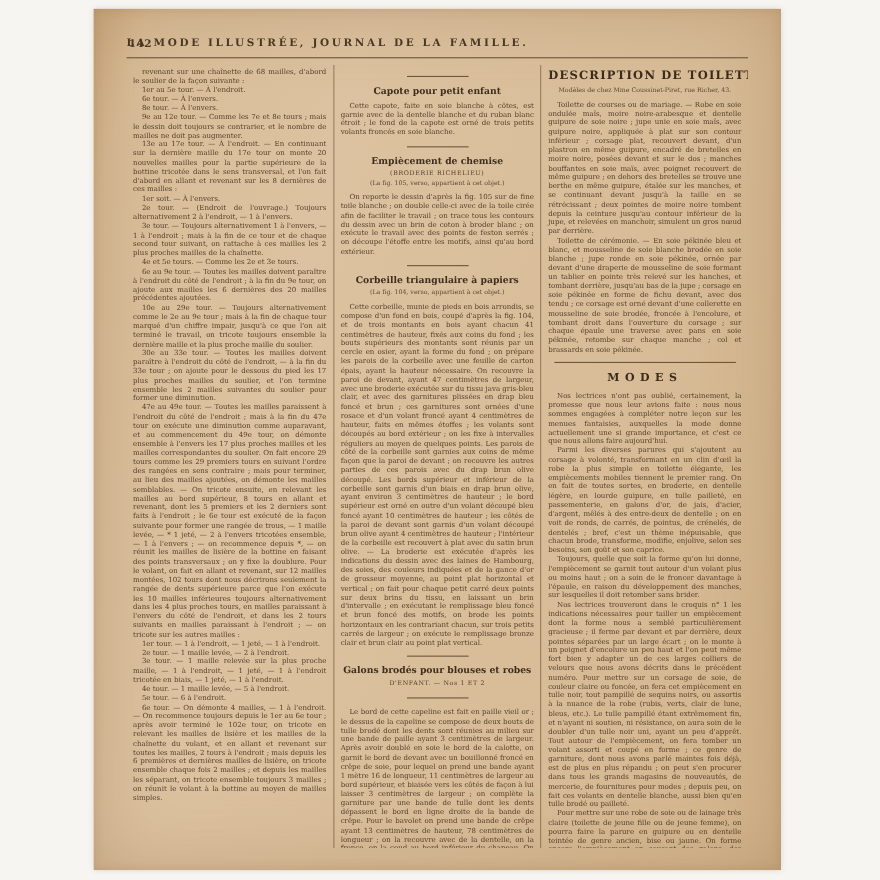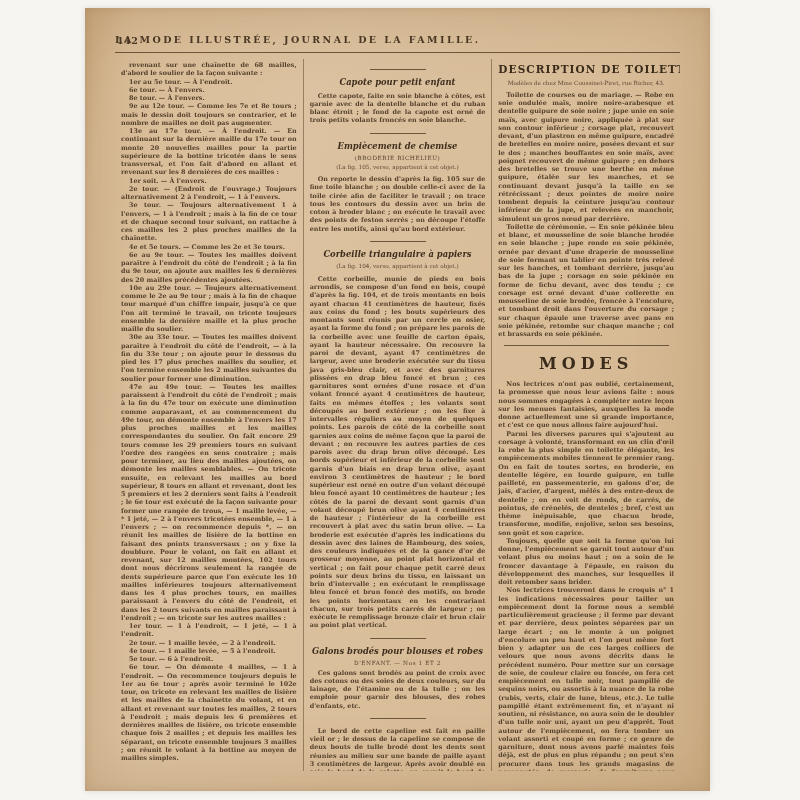--- a/index.html
+++ b/index.html
@@ -30,26 +30,26 @@
   .journal-title{
     display:block;text-align:left;
     font-size:9.5px;font-weight:bold;color:#4a3723;letter-spacing:2.4px;
     white-space:nowrap;
   }
   .header-rule{border-top:1px solid #6d5539;margin:3px 0 6px 0;}
   .columns{display:flex;height:712px;overflow:hidden;}
   .col{flex:1;padding:2px 6px 0 6px;overflow:hidden;
     font-size:6.4px;line-height:1.29;text-align:justify;color:#55402c;}
   .colsep{width:1px;background:rgba(95,72,45,.55);}
-  .blk-p{text-indent:8px;margin:0;font-weight:bold;}
+  .blk-p{text-indent:8px;margin:0;}
   .blk-h{text-align:center;font-weight:bold;font-size:8.4px;line-height:1.15;
-    margin:8px 0 4px;color:#3e2e1d;text-indent:0;font-style:italic;}
+    margin:8px 0 4px;color:#3e2e1d;text-indent:0;}
   .blk-bigh{text-align:center;font-weight:bold;font-size:10.5px;letter-spacing:1.1px;
     margin:2px 0 3px;color:#3a2b1a;text-indent:0;white-space:nowrap;}
-  .blk-modes{text-align:center;font-weight:bold;font-size:16px;letter-spacing:5px;
+  .blk-modes{text-align:center;font-weight:bold;font-size:10px;letter-spacing:5px;
     margin:8px 0 5px;color:#3a2b1a;text-indent:0;}
   .blk-sub{text-align:center;font-size:5.7px;letter-spacing:.6px;margin:1px 0;text-indent:0;}
   .blk-cap{text-align:center;font-size:5.7px;margin:1px 0 4px;text-indent:0;color:#5d4833;}
   .blk-rule{width:56px;border-top:1px solid #6d573c;margin:8px auto;}
   .blk-lrule{width:94%;border-top:1px solid #6d573c;margin:7px auto 5px auto;}
 </style>
 </head>
 <body>
 
 <div class="canvas">
@@ -70,20 +70,21 @@
           <div class="blk-p">1er soit. — À l'envers.</div>
           <div class="blk-p">2e tour. — (Endroit de l'ouvrage.) Toujours alternativement 2 à l'endroit, — 1 à l'envers.</div>
           <div class="blk-p">3e tour. — Toujours alternativement 1 à l'envers, — 1 à l'endroit ; mais à la fin de ce tour et de chaque second tour suivant, on rattache à ces mailles les 2 plus proches mailles de la chaînette.</div>
           <div class="blk-p">4e et 5e tours. — Comme les 2e et 3e tours.</div>
           <div class="blk-p">6e au 9e tour. — Toutes les mailles doivent paraître à l'endroit du côté de l'endroit ; à la fin du 9e tour, on ajoute aux mailles les 6 dernières des 20 mailles précédentes ajoutées.</div>
           <div class="blk-p">10e au 29e tour. — Toujours alternativement comme le 2e au 9e tour ; mais à la fin de chaque tour marqué d'un chiffre impair, jusqu'à ce que l'on ait terminé le travail, on tricote toujours ensemble la dernière maille et la plus proche maille du soulier.</div>
           <div class="blk-p">30e au 33e tour. — Toutes les mailles doivent paraître à l'endroit du côté de l'endroit, — à la fin du 33e tour ; on ajoute pour le dessous du pied les 17 plus proches mailles du soulier, et l'on termine ensemble les 2 mailles suivantes du soulier pour former une diminution.</div>
           <div class="blk-p">47e au 49e tour. — Toutes les mailles paraissent à l'endroit du côté de l'endroit ; mais à la fin du 47e tour on exécute une diminution comme auparavant, et au commencement du 49e tour, on démonte ensemble à l'envers les 17 plus proches mailles et les mailles correspondantes du soulier. On fait encore 29 tours comme les 29 premiers tours en suivant l'ordre des rangées en sens contraire ; mais pour terminer, au lieu des mailles ajoutées, on démonte les mailles semblables. — On tricote ensuite, en relevant les mailles au bord supérieur, 8 tours en allant et revenant, dont les 5 premiers et les 2 derniers sont faits à l'endroit ; le 6e tour est exécuté de la façon suivante pour former une rangée de trous, — 1 maille levée, — * 1 jeté, — 2 à l'envers tricotées ensemble, — 1 à l'envers ; — on recommence depuis *, — on réunit les mailles de lisière de la bottine en faisant des points transversaux ; on y fixe la doublure. Pour le volant, on fait en allant et revenant, sur 12 mailles montées, 102 tours dont nous décrirons seulement la rangée de dents supérieure parce que l'on exécute les 10 mailles inférieures toujours alternativement dans les 4 plus proches tours, en mailles paraissant à l'envers du côté de l'endroit, et dans les 2 tours suivants en mailles paraissant à l'endroit ; — on tricote sur les autres mailles :</div>
           <div class="blk-p">1er tour. — 1 à l'endroit, — 1 jeté, — 1 à l'endroit.</div>
           <div class="blk-p">2e tour. — 1 maille levée, — 2 à l'endroit.</div>
+          <div class="blk-p">3e tour. — 1 maille relevée sur la plus proche maille, — 1 à l'endroit, — 1 jeté, — 1 à l'endroit tricotée en biais, — 1 jeté, — 1 à l'endroit.</div>
           <div class="blk-p">4e tour. — 1 maille levée, — 5 à l'endroit.</div>
           <div class="blk-p">5e tour. — 6 à l'endroit.</div>
           <div class="blk-p">6e tour. — On démonte 4 mailles, — 1 à l'endroit. — On recommence toujours depuis le 1er au 6e tour ; après avoir terminé le 102e tour, on tricote en relevant les mailles de lisière et les mailles de la chaînette du volant, et en allant et revenant sur toutes les mailles, 2 tours à l'endroit ; mais depuis les 6 premières et dernières mailles de lisière, on tricote ensemble chaque fois 2 mailles ; et depuis les mailles les séparant, on tricote ensemble toujours 3 mailles ; on réunit le volant à la bottine au moyen de mailles simples.</div>
         </div>
       <div class="colsep"></div>
       <div class="col">
           <div class="blk-rule"></div>
           <div class="blk-h">Capote pour petit enfant</div>
           <div class="blk-p">Cette capote, faite en soie blanche à côtes, est garnie avec de la dentelle blanche et du ruban blanc étroit ; le fond de la capote est orné de trois petits volants froncés en soie blanche.</div>
           <div class="blk-rule"></div>
@@ -91,21 +92,20 @@
           <div class="blk-sub">(BRODERIE RICHELIEU)</div>
           <div class="blk-cap">(La fig. 105, verso, appartient à cet objet.)</div>
           <div class="blk-p">On reporte le dessin d'après la fig. 105 sur de fine toile blanche ; on double celle-ci avec de la toile cirée afin de faciliter le travail ; on trace tous les contours du dessin avec un brin de coton à broder blanc ; on exécute le travail avec des points de feston serrés ; on découpe l'étoffe entre les motifs, ainsi qu'au bord extérieur.</div>
           <div class="blk-rule"></div>
           <div class="blk-h">Corbeille triangulaire à papiers</div>
           <div class="blk-cap">(La fig. 104, verso, appartient à cet objet.)</div>
           <div class="blk-p">Cette corbeille, munie de pieds en bois arrondis, se compose d'un fond en bois, coupé d'après la fig. 104, et de trois montants en bois ayant chacun 41 centimètres de hauteur, fixés aux coins du fond ; les bouts supérieurs des montants sont réunis par un cercle en osier, ayant la forme du fond ; on prépare les parois de la corbeille avec une feuille de carton épais, ayant la hauteur nécessaire. On recouvre la paroi de devant, ayant 47 centimètres de largeur, avec une broderie exécutée sur du tissu java gris-bleu clair, et avec des garnitures plissées en drap bleu foncé et brun ; ces garnitures sont ornées d'une rosace et d'un volant froncé ayant 4 centimètres de hauteur, faits en mêmes étoffes ; les volants sont découpés au bord extérieur ; on les fixe à intervalles réguliers au moyen de quelques points. Les parois de côté de la corbeille sont garnies aux coins de même façon que la paroi de devant ; on recouvre les autres parties de ces parois avec du drap brun olive découpé. Les bords supérieur et inférieur de la corbeille sont garnis d'un biais en drap brun olive, ayant environ 3 centimètres de hauteur ; le bord supérieur est orné en outre d'un volant découpé bleu foncé ayant 10 centimètres de hauteur ; les côtés de la paroi de devant sont garnis d'un volant découpé brun olive ayant 4 centimètres de hauteur ; l'intérieur de la corbeille est recouvert à plat avec du satin brun olive. — La broderie est exécutée d'après les indications du dessin avec des laines de Hambourg, des soies, des couleurs indiquées et de la gance d'or de grosseur moyenne, au point plat horizontal et vertical ; on fait pour chaque petit carré deux points sur deux brins du tissu, en laissant un brin d'intervalle ; en exécutant le remplissage bleu foncé et brun foncé des motifs, on brode les points horizontaux en les contrariant chacun, sur trois petits carrés de largeur ; on exécute le remplissage bronze clair et brun clair au point plat vertical.</div>
           <div class="blk-rule"></div>
           <div class="blk-h">Galons brodés pour blouses et robes</div>
           <div class="blk-sub">D'ENFANT. — Nos 1 ET 2</div>
-          <div class="blk-p">Ces galons sont brodés au point de croix avec des cotons ou des soies de deux couleurs, sur du lainage, de l'étamine ou de la tulle ; on les emploie pour garnir des blouses, des robes d'enfants, etc.</div>
           <div class="blk-rule"></div>
           <div class="blk-p">Le bord de cette capeline est fait en paille vieil or ; le dessus de la capeline se compose de deux bouts de tulle brodé dont les dents sont réunies au milieu sur une bande de paille ayant 3 centimètres de largeur. Après avoir doublé en soie le bord de la calotte, on garnit le bord de devant avec un bouillonné froncé en crêpe de soie, pour lequel on prend une bande ayant 1 mètre 16 de longueur, 11 centimètres de largeur au bord supérieur, et biaisée vers les côtés de façon à lui laisser 3 centimètres de largeur ; on complète la garniture par une bande de tulle dont les dents dépassent le bord en ligne droite de la bande de crêpe. Pour le bavolet on prend une bande de crêpe ayant 13 centimètres de hauteur, 78 centimètres de longueur ; on la recouvre avec de la dentelle, on la fronce, on la coud au bord inférieur du chapeau. On fixe une rosace au bord du chapeau, et au milieu un nœud en ruban de satin ivoire. Le chapeau est entouré avec du ruban semblable enroulé ; on fait les brides avec ce même ruban ; on les termine derrière de chaque côté par un nœud-rosace.</div>
         </div>
       <div class="colsep"></div>
       <div class="col">
           <div class="blk-bigh">DESCRIPTION DE TOILETTES</div>
           <div class="blk-cap">Modèles de chez Mme Coussinet-Piret, rue Richer, 43.</div>
           <div class="blk-p">Toilette de courses ou de mariage. — Robe en soie ondulée maïs, moire noire-arabesque et dentelle guipure de soie noire ; jupe unie en soie maïs, avec guipure noire, appliquée à plat sur son contour inférieur ; corsage plat, recouvert devant, d'un plastron en même guipure, encadré de bretelles en moire noire, posées devant et sur le dos ; manches bouffantes en soie maïs, avec poignet recouvert de même guipure ; en dehors des bretelles se trouve une berthe en même guipure, étalée sur les manches, et se continuant devant jusqu'à la taille en se rétrécissant ; deux pointes de moire noire tombent depuis la ceinture jusqu'au contour inférieur de la jupe, et relevées en manchoir, simulent un gros nœud par derrière.</div>
           <div class="blk-p">Toilette de cérémonie. — En soie pékinée bleu et blanc, et mousseline de soie blanche brodée en soie blanche ; jupe ronde en soie pékinée, ornée par devant d'une draperie de mousseline de soie formant un tablier en pointe très relevé sur les hanches, et tombant derrière, jusqu'au bas de la jupe ; corsage en soie pékinée en forme de fichu devant, avec dos tendu ; ce corsage est orné devant d'une collerette en mousseline de soie brodée, froncée à l'encolure, et tombant droit dans l'ouverture du corsage ; sur chaque épaule une traverse avec pans en soie pékinée, retombe sur chaque manche ; col et brassards en soie pékinée.</div>
           <div class="blk-lrule"></div>

